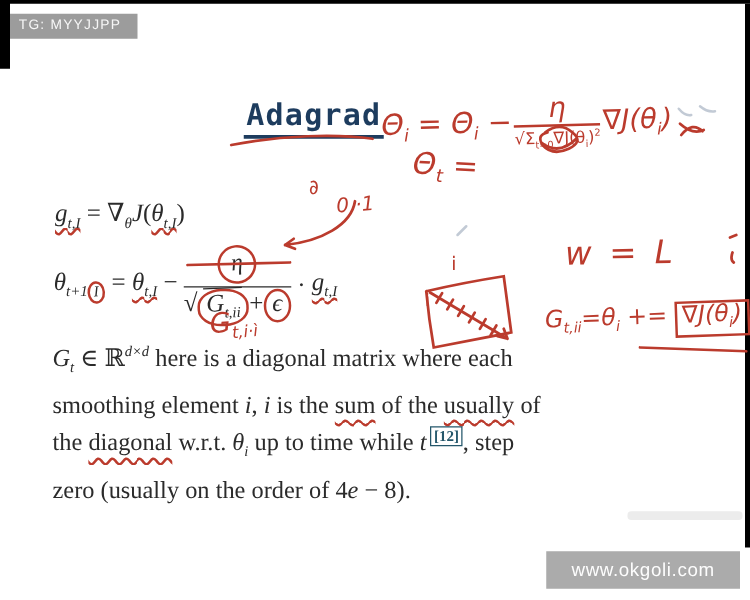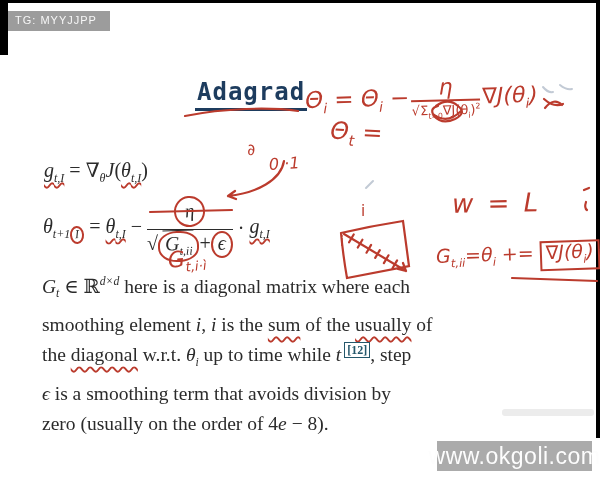--- a/index.html
+++ b/index.html
@@ -7,21 +7,21 @@
           font-family:"Liberation Serif","DejaVu Serif",serif;color:#2b2b2b;}
   
   .frame-top{position:absolute;left:0;top:0;width:600px;height:3px;background:#000;}
   .frame-corner{position:absolute;left:0;top:0;width:8px;height:55px;background:#000;}
   .frame-right{position:absolute;left:596px;top:3px;width:4px;height:435px;background:#000;}
   
   .tg-badge{position:absolute;left:8px;top:11px;background:#9c9c9c;color:#f7f7f7;
             font-family:"Liberation Sans","DejaVu Sans",sans-serif;font-size:11px;
             padding:3px 13px 5px 7px;letter-spacing:1px;}
   .site-badge{position:absolute;left:437px;top:441px;width:155px;height:30px;background:#ababab;
-              color:#fdfdfd;font-family:"Liberation Sans","DejaVu Sans",sans-serif;font-size:23px;
+              color:#fdfdfd;font-family:"Liberation Sans","DejaVu Sans",sans-serif;font-size:15px;
               display:flex;align-items:center;justify-content:center;letter-spacing:.5px;}
   .wm-bar{position:absolute;left:502px;top:409px;width:92px;height:7px;background:#ececec;border-radius:3px;}
   
   .title{position:absolute;left:195px;top:78px;font-family:"DejaVu Sans Mono","Liberation Mono",monospace;
          font-weight:bold;font-size:24px;color:#1d3c5e;border-bottom:3px solid #1d3c5e;
          padding:0 2px 2px 2px;letter-spacing:1px;}
   
   .eq{position:absolute;font-size:20px;white-space:nowrap;}
   .eq i{font-family:"Liberation Serif","DejaVu Serif",serif;}
   sub{font-size:60%;} sup{font-size:60%;}
@@ -104,21 +104,20 @@
     <span>G</span><sub>t,ii</sub><span>=</span><span>θ</span><sub>i</sub><span> +=</span> <span class="hwbox"><span>∇J(θ</span><sub>i</sub><span>)</span></span><sup>2</sup>
   </div>
 
   <div class="hw" style="left:361px;top:204px;font-size:15px;font-style:normal;">i</div>
   <div class="hw" style="left:340px;top:234px;font-size:14px;font-style:normal;">i</div>
 
   <div class="para">
     <div class="ln"><i>G</i><sub><i>t</i></sub><span> ∈ </span><span>ℝ</span><sup><i>d×d</i></sup><span> here is a diagonal matrix where each</span></div>
     <div class="ln"><span>smoothing element </span><i>i</i><span>, </span><i>i</i><span> is the </span><span class="wavy">sum</span><span> of the </span><span class="wavy">usually</span><span> of</span></div>
     <div class="ln"><span>the </span><span class="wavy">diagonal</span><span> w.r.t. </span><i>θ</i><sub><i>i</i></sub><span> up to time while </span><i>t</i><span class="cite">[12]</span><span>, step</span></div>
-    <div class="ln"><i>ϵ</i><span> is a smoothing term that avoids division by</span></div>
     <div class="ln"><span>zero (usually on the order of 4</span><i>e</i><span> − 8).</span></div>
   </div>
 
   <svg class="ink" width="600" height="480" viewBox="0 0 600 480">
     <g stroke="#bb3b2d" stroke-width="2.2" fill="none" stroke-linecap="round">
       <path d="M185,116 C225,108 270,107 298,111"></path>
       <path d="M284,161 C281,180 257,193 228,196 M228,196 l7,-5 M228,196 l8,3"></path>
       <path d="M150,212 L232,210"></path>
       <path d="M436,106 q12,-9 22,0 q9,7 -3,13 q-13,6 -21,-3 q-5,-8 4,-10 M433,114 q14,11 28,-3"></path>
       <path d="M544,99 q10,9 19,5 M545,108 q9,-11 17,-3"></path>

